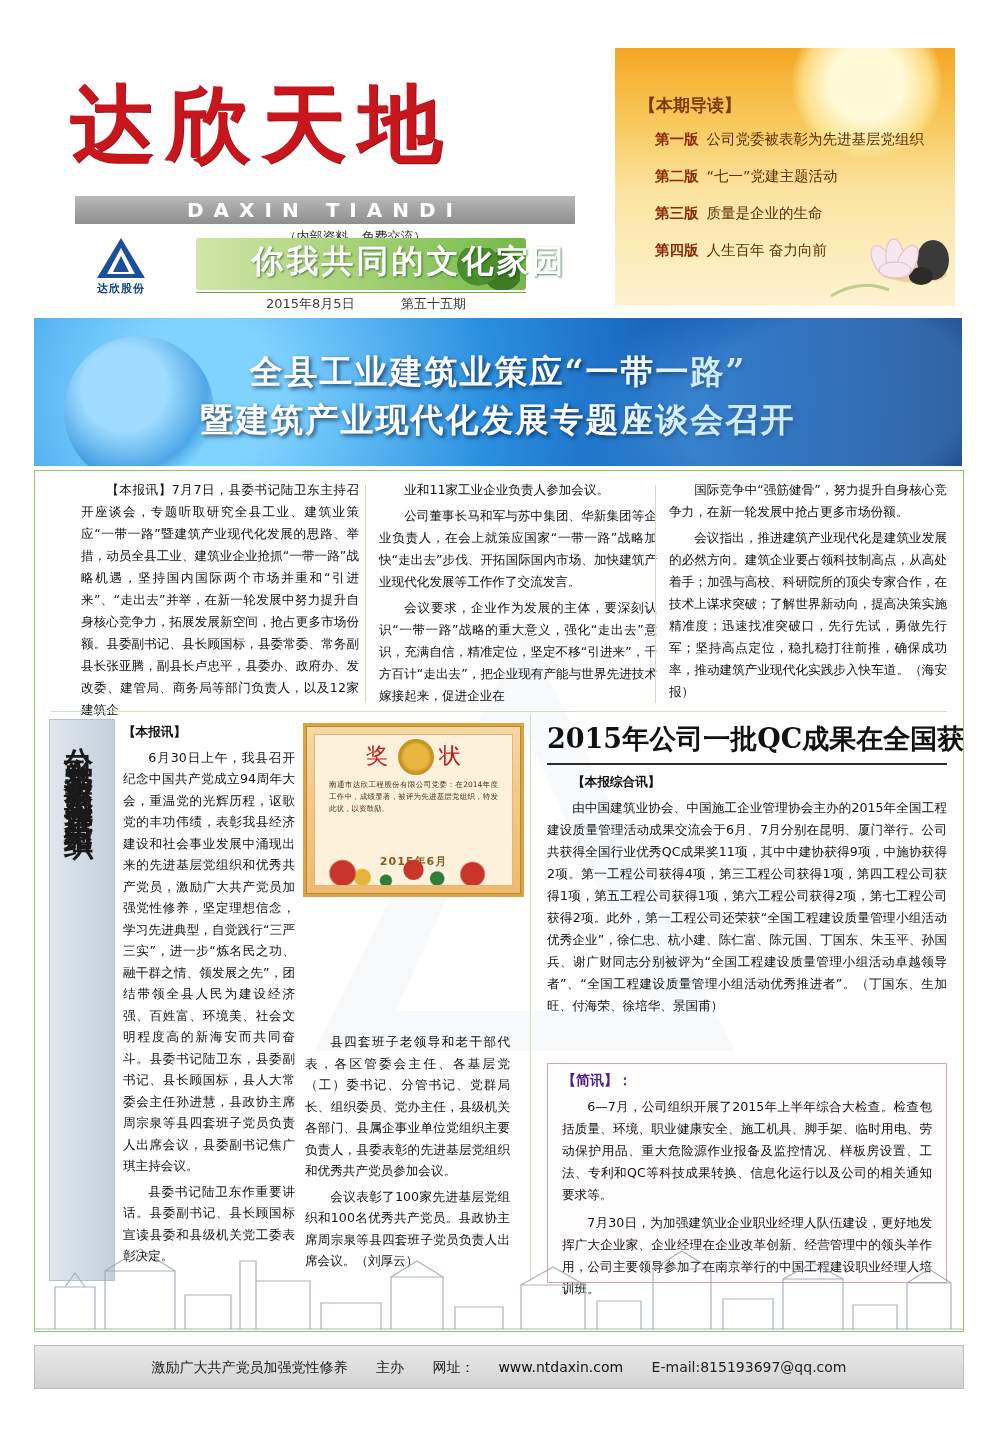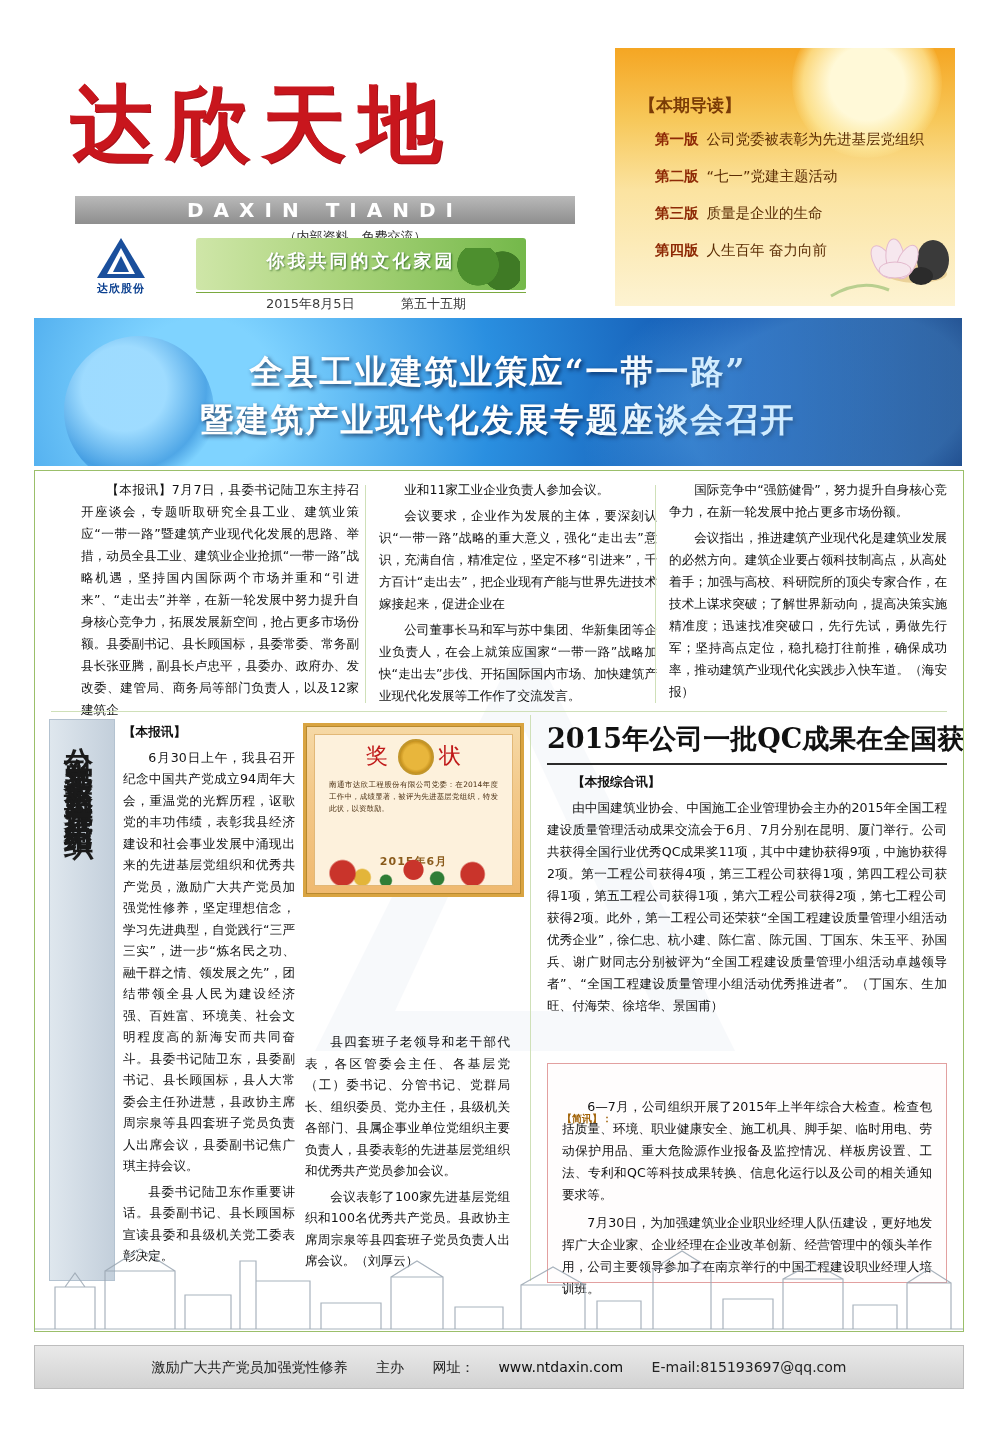--- a/index.html
+++ b/index.html
@@ -50,23 +50,24 @@
     overflow:hidden;
   }
   .green-band:after{
     content:"";position:absolute;right:6px;bottom:0;width:70px;height:42px;
     background:radial-gradient(circle at 40% 40%,#4d8f2e 0 42%,transparent 43%),
                radial-gradient(circle at 75% 55%,#3f7a25 0 34%,transparent 35%);
   }
   .green-slogan{
     position:absolute;left:196px;top:244px;width:330px;height:34px;
     font-family:"DejaVu Serif","Liberation Serif",serif;
-    font-size:18px;font-weight:bold;color:#ffffff;letter-spacing:3px;
+    font-size:32px;font-weight:bold;color:#ffffff;letter-spacing:3px;
     text-align:center;line-height:34px;
     text-shadow:1px 1px 2px rgba(0,60,0,.6);
+    padding-left:48px;
   }
   .date-row{
     position:absolute;left:196px;top:295px;width:330px;height:18px;
     font-size:13px;color:#3a3a3a;
   }
   .date-row .d1{position:absolute;left:70px;}
   .date-row .d2{position:absolute;left:205px;}
   .date-rule{position:absolute;left:196px;top:292px;width:330px;height:1px;background:#7aa93f;}
 
   
@@ -213,21 +214,21 @@
     font-size:12.6px;line-height:22px;color:#111;text-align:justify;
   }
   .right-art p{margin:0 0 4px 0;text-indent:2em;}
   .right-art .lead{font-weight:bold;}
 
   .brief-box{
     position:absolute;left:512px;top:592px;width:398px;height:218px;
     border:1px solid #e2a0a0;background:#fffdfd;
   }
   .brief-title{
-    position:absolute;left:14px;top:8px;font-size:10px;font-weight:bold;color:#a16207;margin-top:40px;
+    position:absolute;left:14px;top:8px;font-size:14px;font-weight:bold;color:#4c1d95;
   }
   .brief-body{
     position:absolute;left:14px;top:32px;width:370px;
     font-size:12.6px;line-height:22px;color:#111;text-align:justify;
   }
   .brief-body p{margin:0 0 6px 0;text-indent:2em;}
 
   
   .skyline{
     position:absolute;left:0;bottom:0;width:928px;height:120px;opacity:.85;pointer-events:none;
@@ -319,22 +320,22 @@
       <polygon points="260,140 390,420 130,420" fill="#ffffff"></polygon>
     </svg>
 
     <div class="top-article">
       <div class="col c1">
         <p>【本报讯】7月7日，县委书记陆卫东主持召开座谈会，专题听取研究全县工业、建筑业策应“一带一路”暨建筑产业现代化发展的思路、举措，动员全县工业、建筑业企业抢抓“一带一路”战略机遇，坚持国内国际两个市场并重和“引进来”、“走出去”并举，在新一轮发展中努力提升自身核心竞争力，拓展发展新空间，抢占更多市场份额。县委副书记、县长顾国标，县委常委、常务副县长张亚腾，副县长卢忠平，县委办、政府办、发改委、建管局、商务局等部门负责人，以及12家建筑企</p>
       </div>
       <div class="col-rule" style="left:316px;"></div>
       <div class="col c2">
         <p>业和11家工业企业负责人参加会议。</p>
+        <p>公司董事长马和军与苏中集团、华新集团等企业负责人，在会上就策应国家“一带一路”战略加快“走出去”步伐、开拓国际国内市场、加快建筑产业现代化发展等工作作了交流发言。</p>
         <p>会议要求，企业作为发展的主体，要深刻认识“一带一路”战略的重大意义，强化“走出去”意识，充满自信，精准定位，坚定不移“引进来”，千方百计“走出去”，把企业现有产能与世界先进技术嫁接起来，促进企业在</p>
-        <p>公司董事长马和军与苏中集团、华新集团等企业负责人，在会上就策应国家“一带一路”战略加快“走出去”步伐、开拓国际国内市场、加快建筑产业现代化发展等工作作了交流发言。</p>
       </div>
       <div class="col-rule" style="left:606px;"></div>
       <div class="col c3">
         <p>国际竞争中“强筋健骨”，努力提升自身核心竞争力，在新一轮发展中抢占更多市场份额。</p>
         <p>会议指出，推进建筑产业现代化是建筑业发展的必然方向。建筑企业要占领科技制高点，从高处着手；加强与高校、科研院所的顶尖专家合作，在技术上谋求突破；了解世界新动向，提高决策实施精准度；迅速找准突破口，先行先试，勇做先行军；坚持高点定位，稳扎稳打往前推，确保成功率，推动建筑产业现代化实践步入快车道。（海安报）</p>
       </div>
     </div>
 
     <div class="top-rule"></div>
     <div class="mid-rule"></div>

